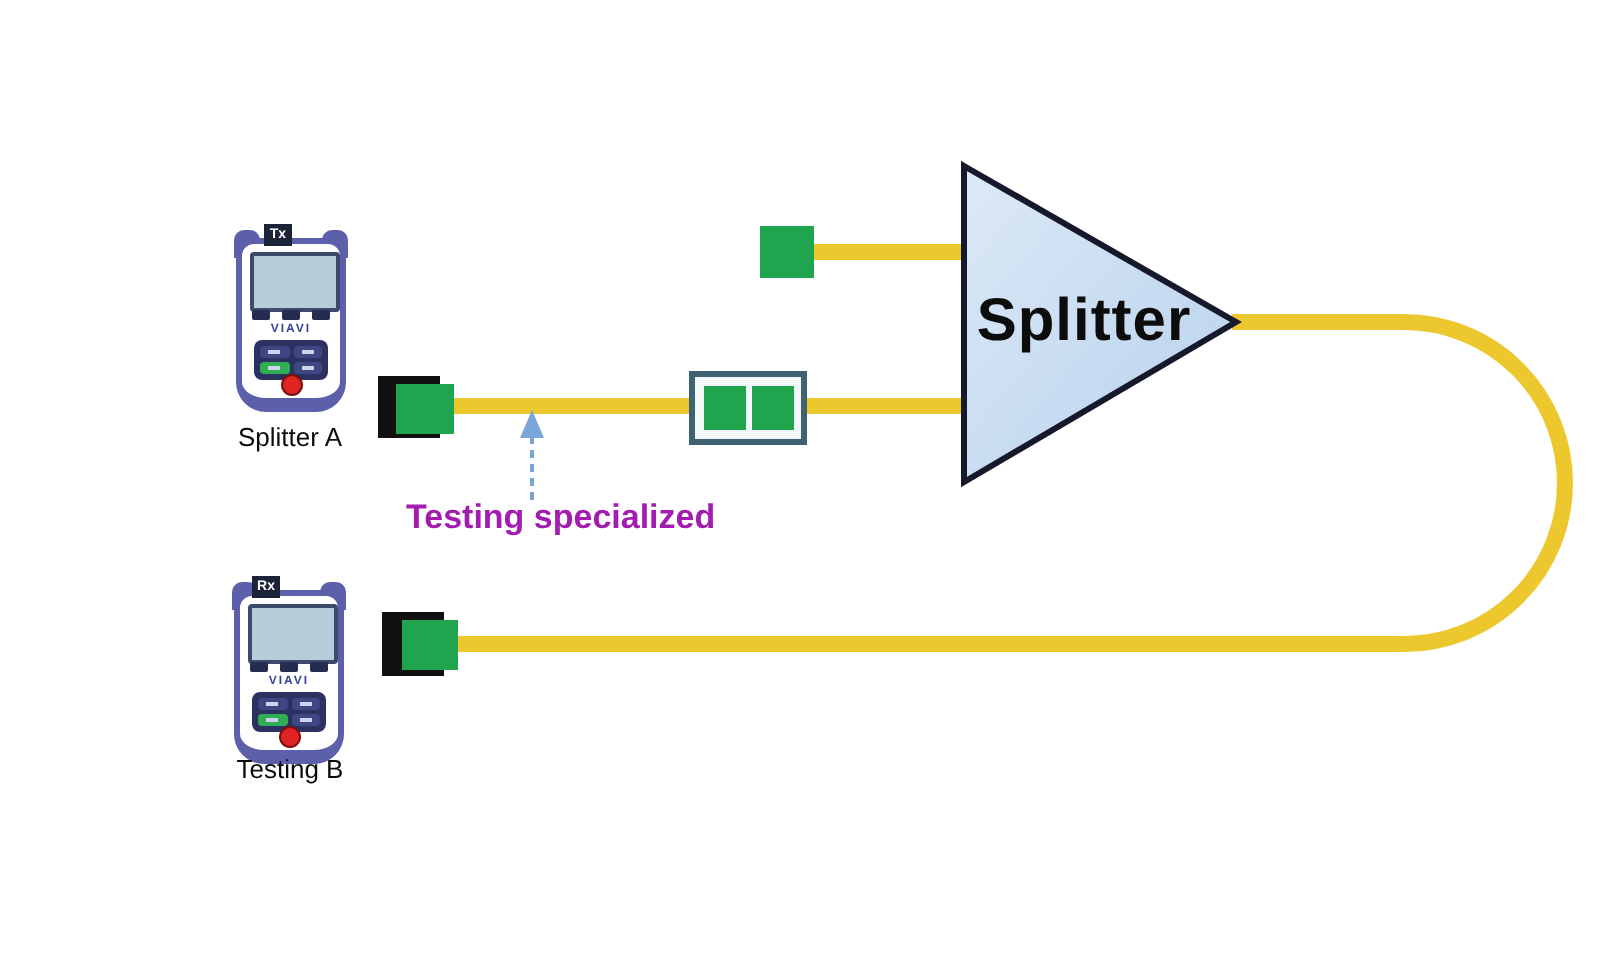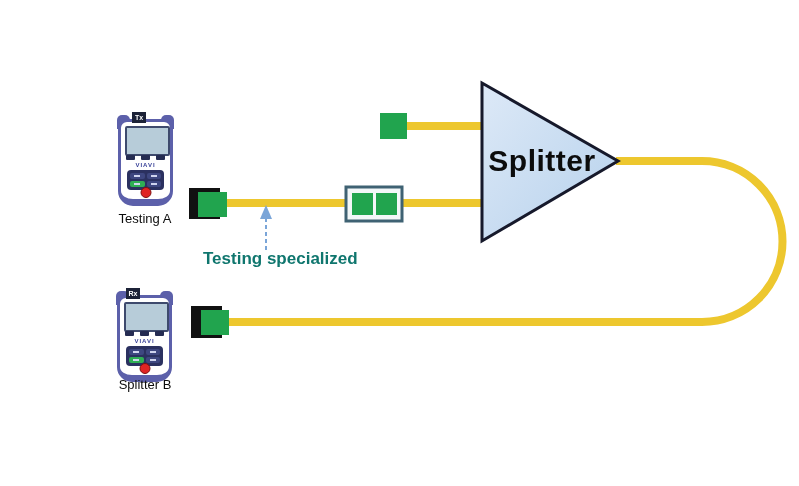--- a/index.html
+++ b/index.html
@@ -17,21 +17,21 @@
   .arrow-head{fill:var(--arrow_blue,#7AA5D8);}
   .conn-black{fill:var(--connector_black,#111111);}
   .conn-green{fill:var(--connector_green,#21A44E);}
   .adapter-body{fill:#F2F7F8;stroke:var(--adapter_border,#3F6273);stroke-width:3;}
 
   
   .splitter-label{
     position:absolute;left:457px;top:144px;width:140px;text-align:center;
     font-size:30px;font-weight:bold;color:#0c0c0c;letter-spacing:0.5px;
   }
-  .annot{position:absolute;font-size:17px;font-weight:bold;color:#0f766e;white-space:nowrap;}
+  .annot{position:absolute;font-size:17px;font-weight:bold;color:#a21caf;white-space:nowrap;}
   .annot1{left:188px;top:249px;}
   .annot2{left:204px;top:275px;}
   .loc-label{position:absolute;width:70px;text-align:center;font-size:13px;color:#0c0c0c;}
 
   
   .device{position:absolute;width:57px;height:94px;}
   .ear{position:absolute;top:3px;width:13px;height:14px;background:var(--device_purple,#5C60AA);border-radius:5px 5px 0 0;}
   .ear-l{left:0;} .ear-r{right:0;}
   .port-tab{
     position:absolute;top:0;width:14px;height:11px;background:#1c2237;color:#ffffff;
@@ -110,21 +110,21 @@
       <div class="brand">VIAVI</div>
       <div class="keypad">
         <span class="key"></span>
         <span class="key"></span>
         <span class="key green"></span>
         <span class="key"></span>
       </div>
       <div class="power"></div>
     </div>
   </div>
-  <div class="loc-label" style="left:95px;top:211px;">Testing A</div>
+  <div class="loc-label" style="left:95px;top:211px;">Splitter A</div>
 
   <div class="device" style="left:101px;top:288px;">
     <div class="ear ear-l"></div>
     <div class="ear ear-r"></div>
     <div class="port-tab tab-b">
       <span>Rx</span>
     </div>
     <div class="dev-body">
       <div class="screen"></div>
       <div class="softkeys">
@@ -135,15 +135,15 @@
       <div class="brand">VIAVI</div>
       <div class="keypad">
         <span class="key"></span>
         <span class="key"></span>
         <span class="key green"></span>
         <span class="key"></span>
       </div>
       <div class="power"></div>
     </div>
   </div>
-  <div class="loc-label" style="left:95px;top:377px;">Splitter B</div>
+  <div class="loc-label" style="left:95px;top:377px;">Testing B</div>
 
 </div>
 
 </body></html>

